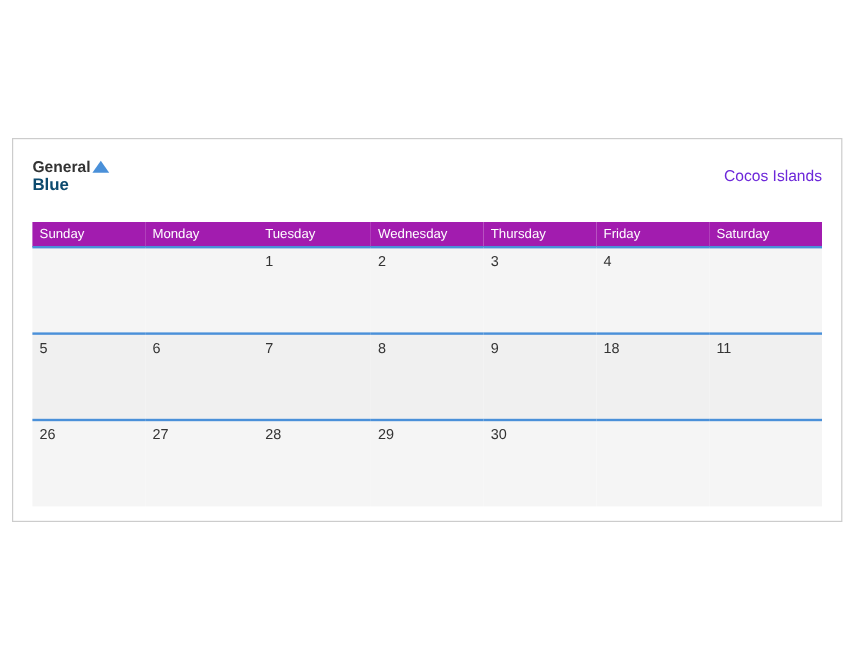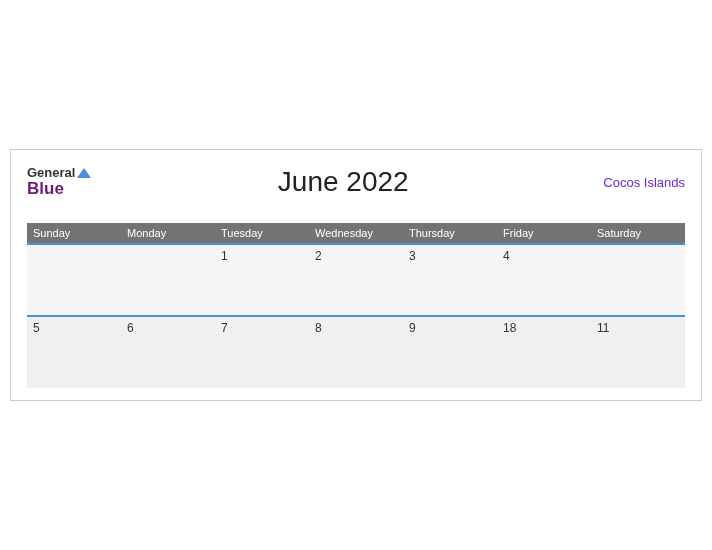--- a/index.html
+++ b/index.html
@@ -29,23 +29,23 @@
       display: flex;
       flex-direction: column;
       line-height: 1.1;
     }
     .logo-general {
       font-size: 13px;
       font-weight: bold;
       color: #333;
     }
     .logo-blue {
-      font-size: 17px;
+      font-size: 14px;
       font-weight: bold;
-      color: #701a75;
+      color: #0c4a6e;
     }
     .logo-triangle {
       display: inline-block;
       width: 0;
       height: 0;
       border-left: 7px solid transparent;
       border-right: 7px solid transparent;
       border-bottom: 10px solid #4a90d9;
       margin-left: 2px;
       vertical-align: middle;
@@ -65,21 +65,21 @@
       font-size: 13px;
       color: #6d28d9;
       text-align: right;
       min-width: 90px;
     }
     .calendar-grid {
       width: 100%;
       border-collapse: collapse;
     }
     .calendar-grid th {
-      background: #737373;
+      background: #a21caf;
       color: #fff;
       font-size: 11px;
       font-weight: normal;
       text-align: left;
       padding: 4px 6px;
       border: none;
     }
     .calendar-grid td {
       width: calc(100% / 7);
       vertical-align: top;
@@ -106,21 +106,20 @@
 
 <div class="calendar-container">
   <div class="calendar-header">
     <div class="logo">
       <div class="logo-line">
         <span class="logo-general">General</span>
         <span class="logo-triangle"></span>
       </div>
       <span class="logo-blue">Blue</span>
     </div>
-    <div class="calendar-title">June 2022</div>
     <div class="calendar-region">Cocos Islands</div>
   </div>
 
   <table class="calendar-grid">
     <thead>
       <tr>
 
       <th>Sunday</th>
           <th>Monday</th>
           <th>Tuesday</th>
@@ -143,15 +142,24 @@
         </tr>
         <tr>
           <td><span class="day-num">5</span></td>
           <td><span class="day-num">6</span></td>
           <td><span class="day-num">7</span></td>
           <td><span class="day-num">8</span></td>
           <td><span class="day-num">9</span></td>
           <td><span class="day-num">18</span></td>
           <td><span class="day-num">11</span></td>
         </tr>
+        <tr>
+          <td><span class="day-num">26</span></td>
+          <td><span class="day-num">27</span></td>
+          <td><span class="day-num">28</span></td>
+          <td><span class="day-num">29</span></td>
+          <td><span class="day-num">30</span></td>
+          <td class="empty-cell"></td>
+          <td class="empty-cell"></td>
+        </tr>
       </tbody>
   </table>
 </div>
 
 </body></html>

